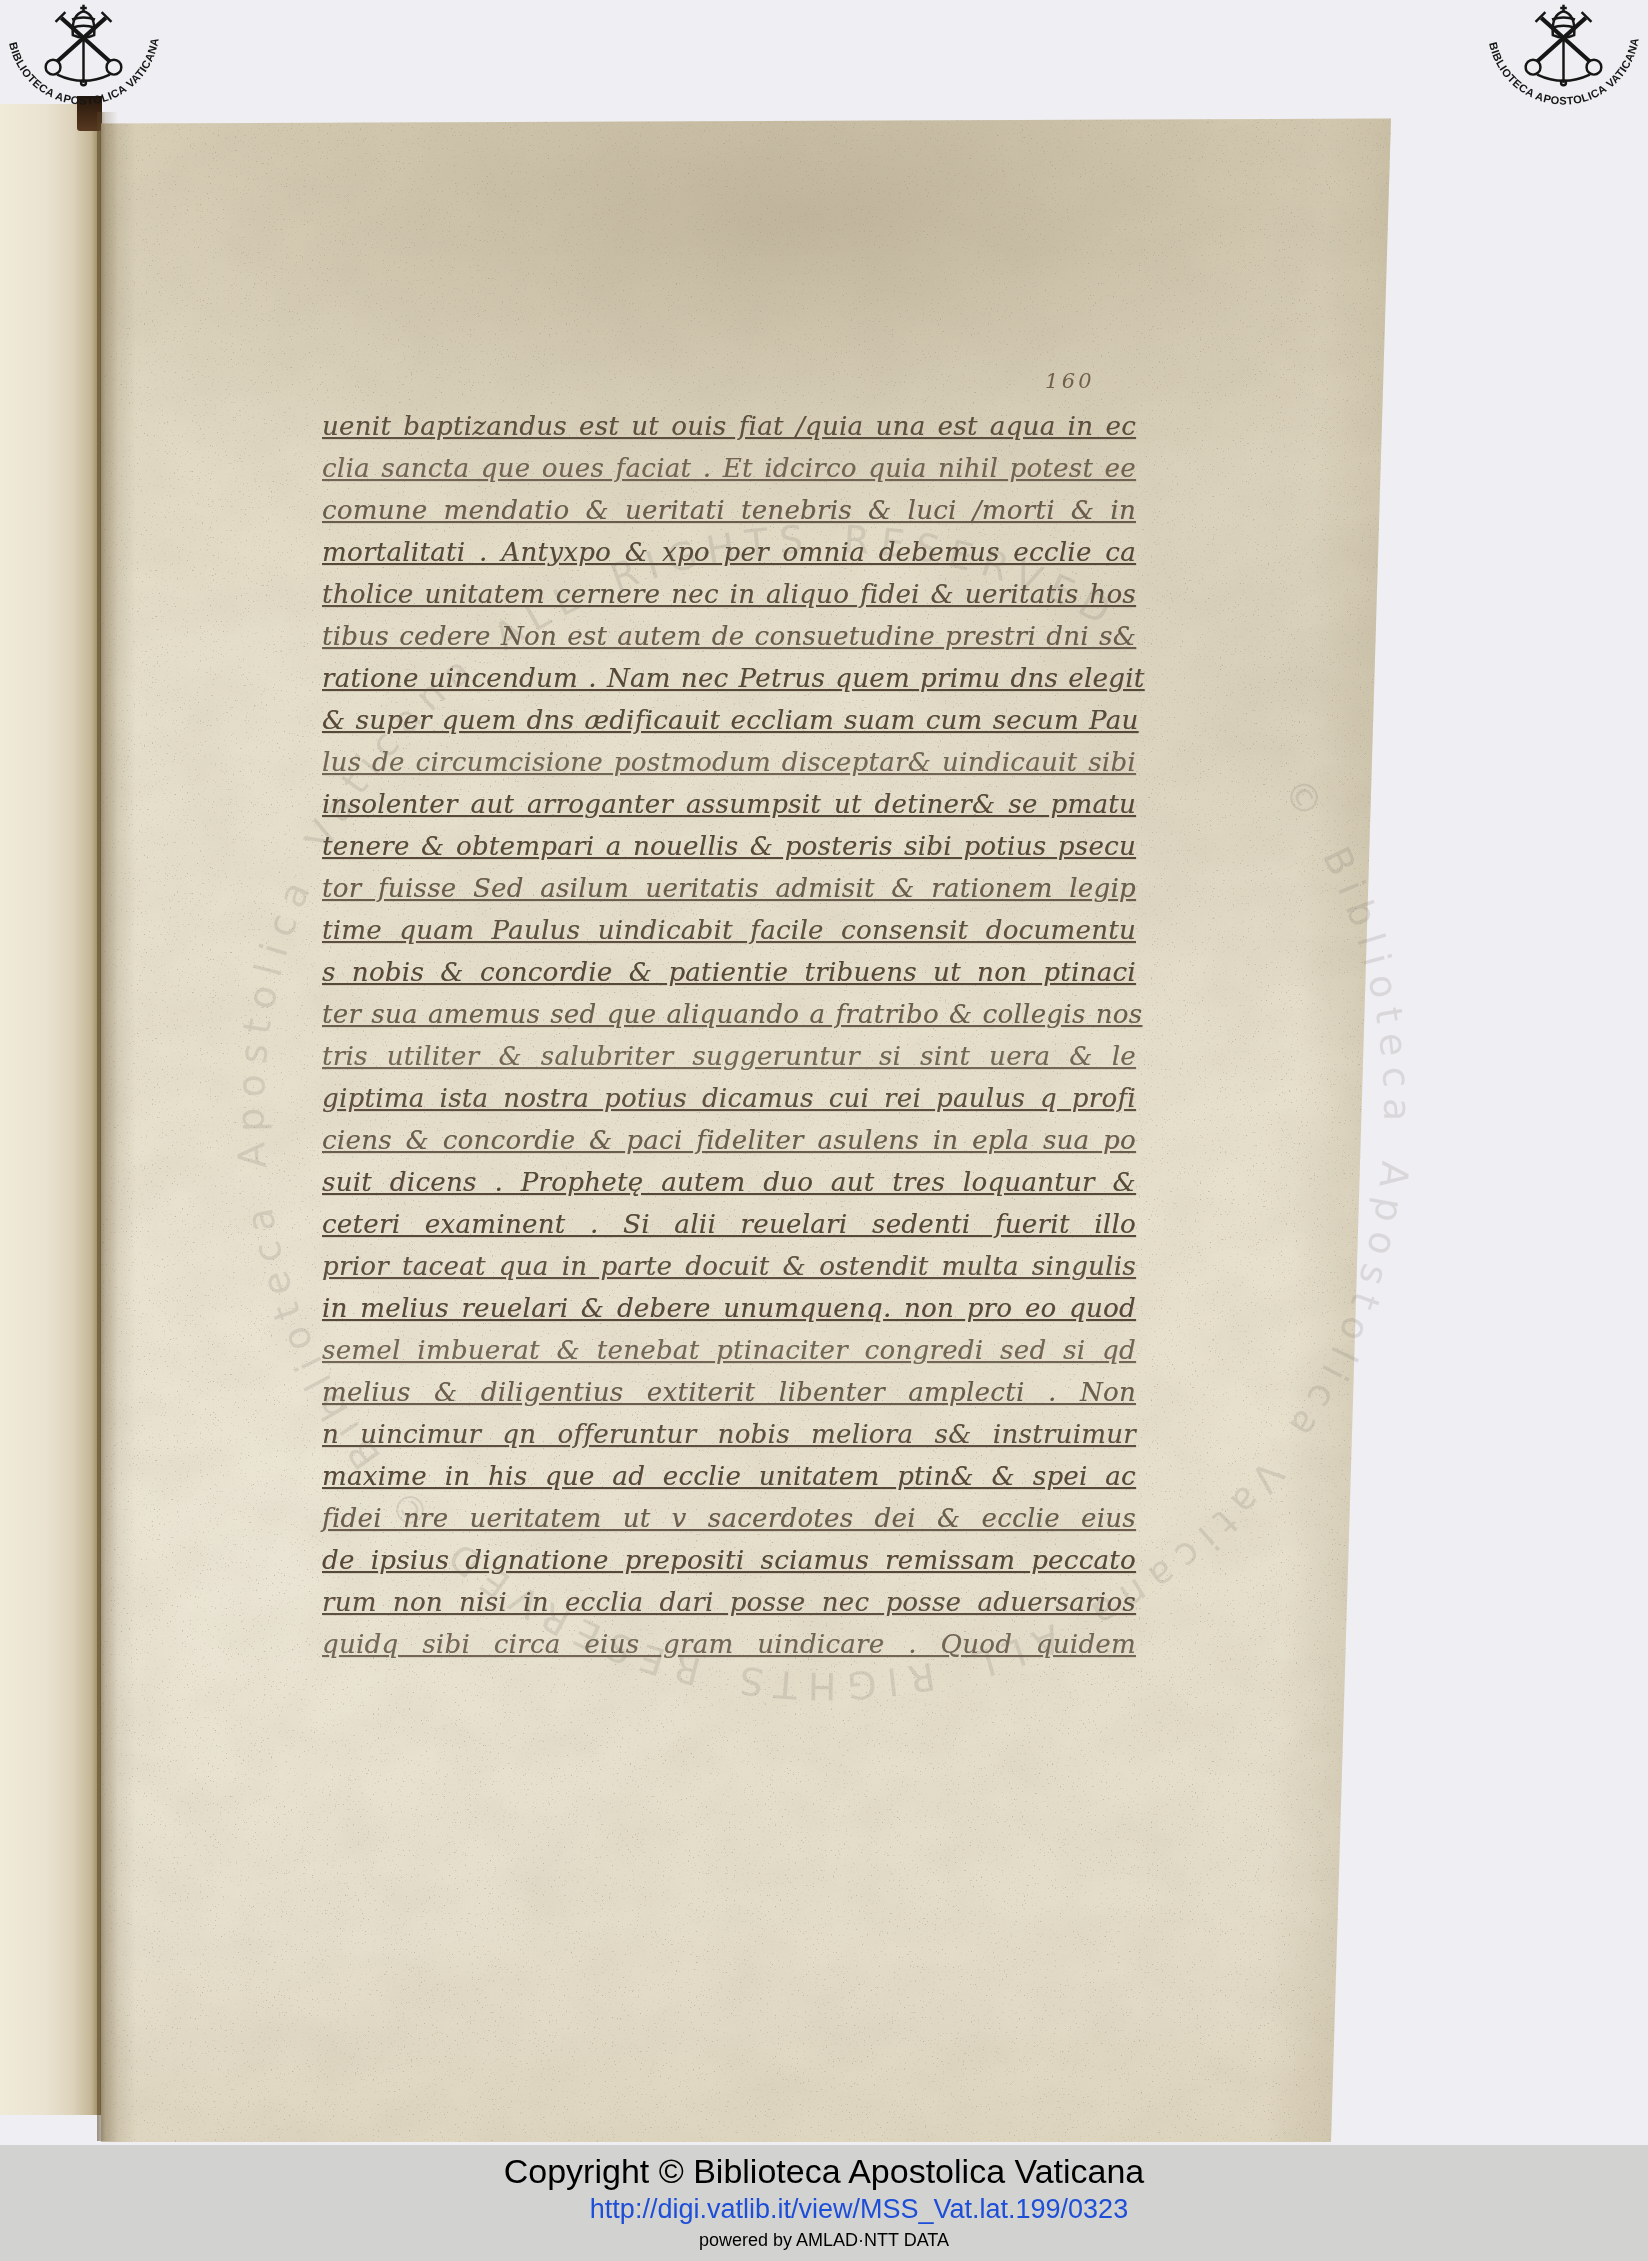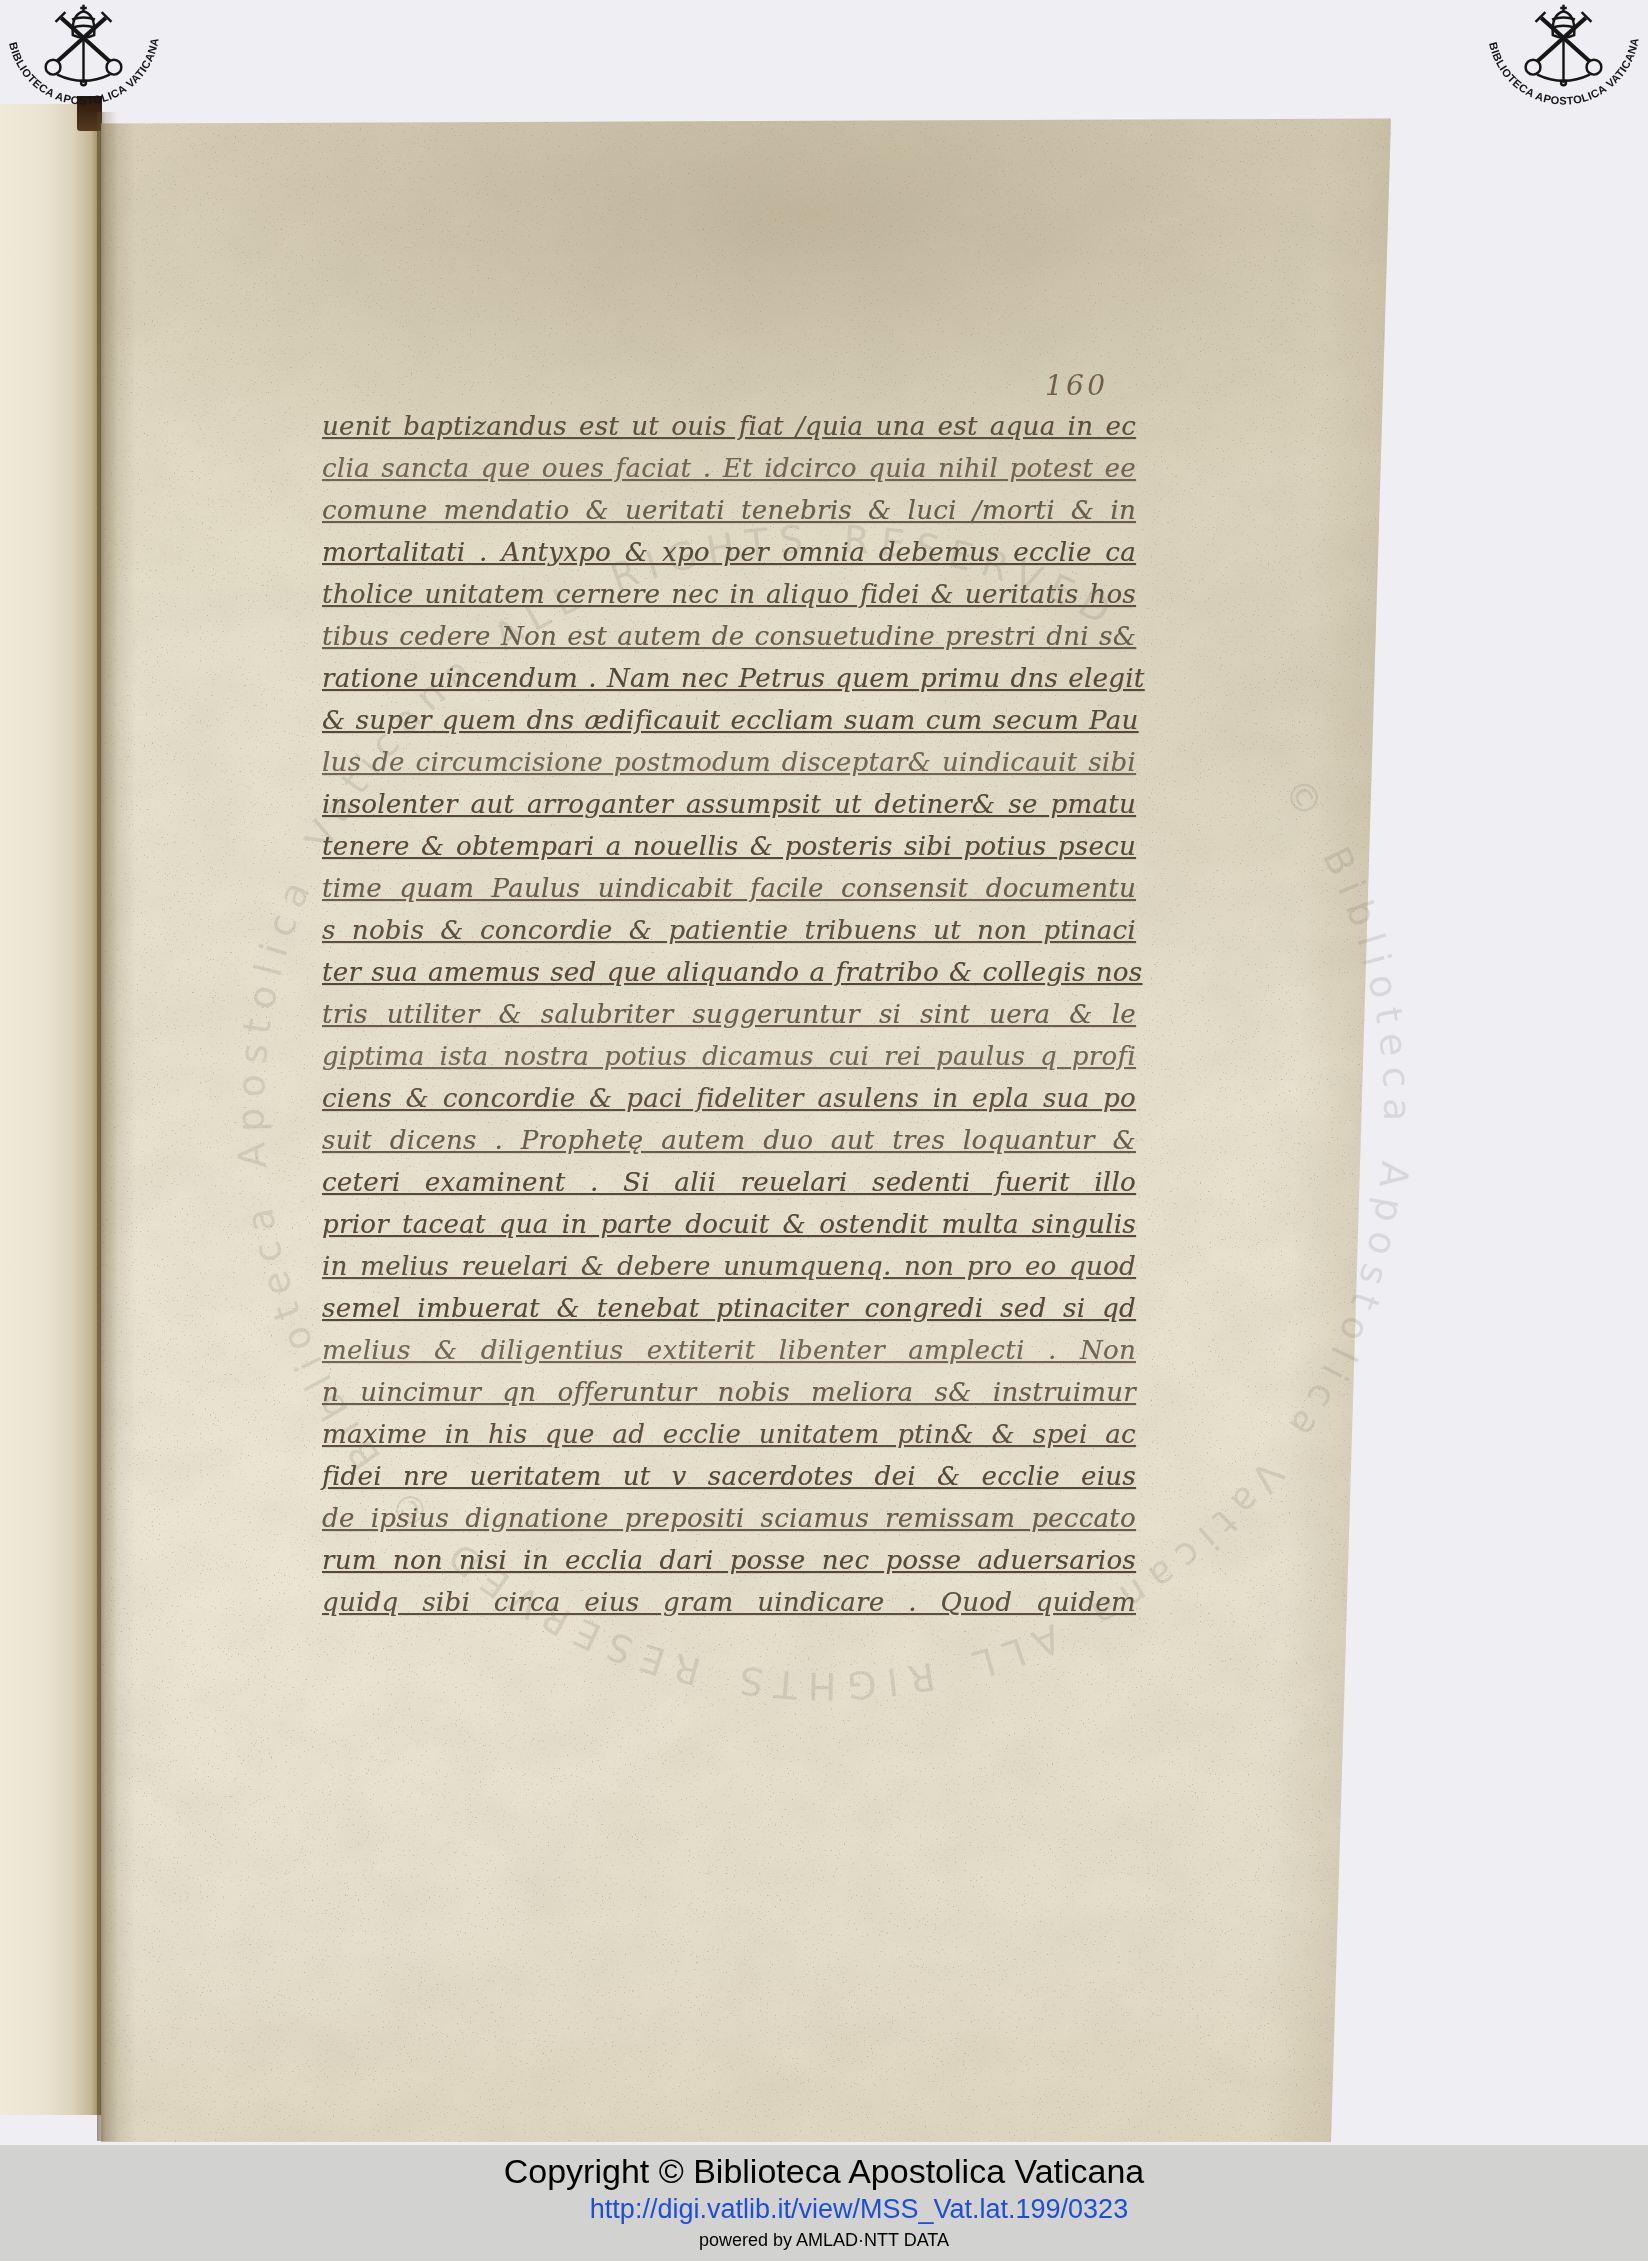--- a/index.html
+++ b/index.html
@@ -23,21 +23,21 @@
       radial-gradient(55% 35% at 12% 72%, rgba(240,235,222,.45), rgba(240,235,222,0) 70%),
       linear-gradient(90deg, rgba(118,102,72,.30) 0, rgba(118,102,72,0) 35px),
       linear-gradient(178deg,#dbd2ba 0%,#e5deca 28%,#e7e0cd 62%,#e4ddca 88%,#ded5bf 100%);}
   .page .edge-shade{position:absolute;right:-25px;top:0;width:124px;height:2030px;
     transform:skewX(-1.7deg);
     background:linear-gradient(to right,rgba(146,130,96,0),rgba(146,130,96,.22) 70%,rgba(108,90,56,.45) 96%);}
   .page svg.texture{position:absolute;left:0;top:0;}
 
   
   .folio{position:absolute;left:944px;top:257px;font-family:"DejaVu Serif",serif;
-    font-style:italic;font-size:28px;letter-spacing:3.3px;color:#70604a;}
+    font-style:italic;font-size:21px;letter-spacing:3.3px;color:#70604a;}
 
   
   .text-block{position:absolute;left:221px;top:293px;width:814px;}
   .ms-line{font-family:"DejaVu Serif",serif;font-style:italic;font-size:26px;
     line-height:42px;height:42px;color:#57493a;white-space:nowrap;
     text-align:justify;text-align-last:justify;letter-spacing:0.3px;word-spacing:1.6px;
     text-shadow:0.3px 0.3px 0.6px rgba(92,76,54,.45);text-decoration:underline;}
   .ms-line:nth-child(3n){opacity:.86;}
   .ms-line:nth-child(4n+1){opacity:.95;}
   .ms-line:nth-child(7n+2){opacity:.8;}
@@ -89,20 +89,21 @@
         <div class="ms-line">clia sancta que oues faciat . Et idcirco quia nihil potest ee</div>
         <div class="ms-line">comune mendatio &amp; ueritati tenebris &amp; luci /morti &amp; in</div>
         <div class="ms-line">mortalitati . Antyxpo &amp; xpo per omnia debemus ecclie ca</div>
         <div class="ms-line">tholice unitatem cernere nec in aliquo fidei &amp; ueritatis hos</div>
         <div class="ms-line">tibus cedere Non est autem de consuetudine prestri dni s&amp;</div>
         <div class="ms-line">ratione uincendum . Nam nec Petrus quem primu dns elegit</div>
         <div class="ms-line">&amp; super quem dns ædificauit eccliam suam cum secum Pau</div>
         <div class="ms-line">lus de circumcisione postmodum disceptar&amp; uindicauit sibi</div>
         <div class="ms-line">insolenter aut arroganter assumpsit ut detiner&amp; se pmatu</div>
         <div class="ms-line">tenere &amp; obtempari a nouellis &amp; posteris sibi potius psecu</div>
+        <div class="ms-line">tor fuisse Sed asilum ueritatis admisit &amp; rationem legip</div>
         <div class="ms-line">time quam Paulus uindicabit facile consensit documentu</div>
         <div class="ms-line">s nobis &amp; concordie &amp; patientie tribuens ut non ptinaci</div>
         <div class="ms-line">ter sua amemus sed que aliquando a fratribo &amp; collegis nos</div>
         <div class="ms-line">tris utiliter &amp; salubriter suggeruntur si sint uera &amp; le</div>
         <div class="ms-line">giptima ista nostra potius dicamus cui rei paulus q profi</div>
         <div class="ms-line">ciens &amp; concordie &amp; paci fideliter asulens in epla sua po</div>
         <div class="ms-line">suit dicens . Prophetę autem duo aut tres loquantur &amp;</div>
         <div class="ms-line">ceteri examinent . Si alii reuelari sedenti fuerit illo</div>
         <div class="ms-line">prior taceat qua in parte docuit &amp; ostendit multa singulis</div>
         <div class="ms-line">in melius reuelari &amp; debere unumquenq. non pro eo quod</div>

